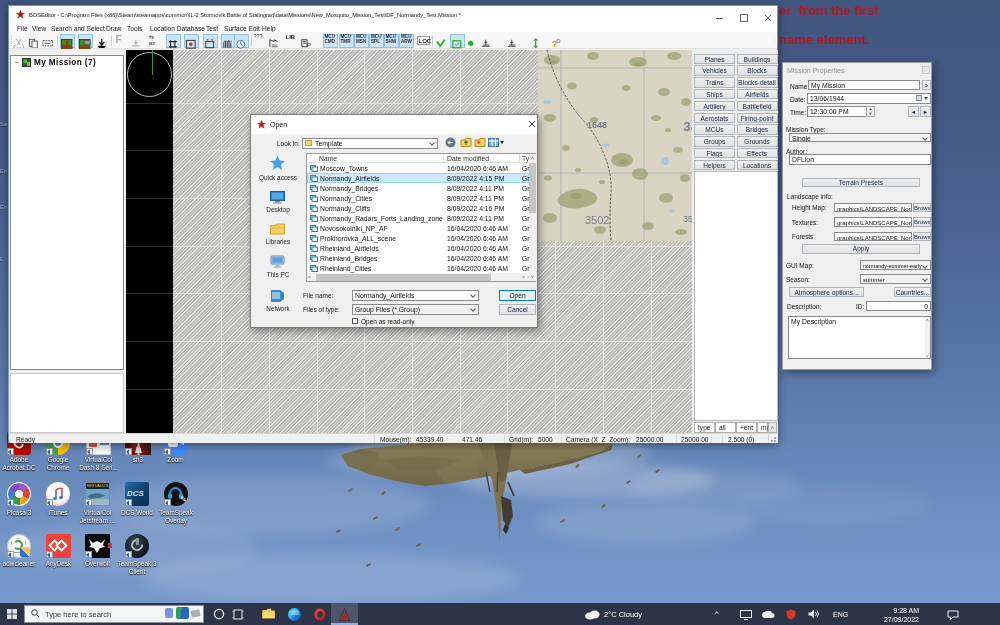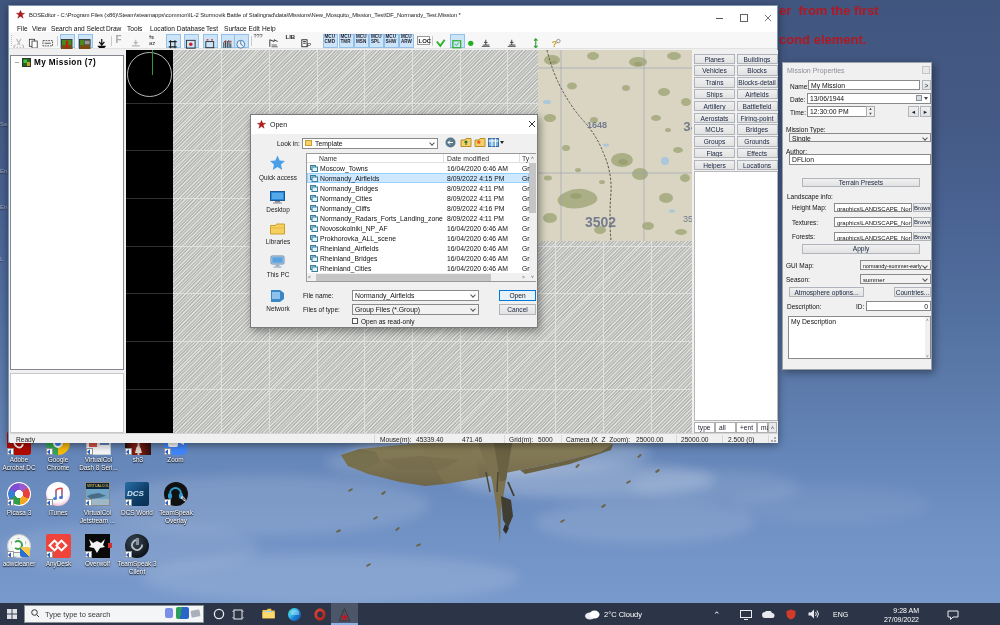--- a/index.html
+++ b/index.html
@@ -59,21 +59,21 @@
 <div class="a" style="left:366px;top:564px;width:5px;height:2px;background:#6b6245;border-radius:1px;transform:rotate(-30deg);"></div>
 <div class="a" style="left:336px;top:530px;width:5px;height:2px;background:#6b6245;border-radius:1px;transform:rotate(-25deg);"></div>
 <div class="a" style="left:575px;top:465px;width:5px;height:2px;background:#6b6245;border-radius:1px;transform:rotate(-45deg);"></div>
 <div class="a" style="left:637px;top:455px;width:5px;height:2px;background:#6b6245;border-radius:1px;transform:rotate(-40deg);"></div>
 <div class="a" style="left:601px;top:505px;width:5px;height:2px;background:#6b6245;border-radius:1px;transform:rotate(-35deg);"></div>
 <div class="a" style="left:626px;top:481px;width:5px;height:2px;background:#6b6245;border-radius:1px;transform:rotate(-30deg);"></div>
 <div class="a" style="left:560px;top:520px;width:5px;height:2px;background:#6b6245;border-radius:1px;transform:rotate(-30deg);"></div>
 <div class="a" style="left:655px;top:470px;width:5px;height:2px;background:#6b6245;border-radius:1px;transform:rotate(-35deg);"></div>
 <div class="a" style="left:348px;top:489px;width:5px;height:2px;background:#6b6245;border-radius:1px;transform:rotate(-30deg);"></div>
 <div class="redtx" style="left:779px;top:2.5px;">er&nbsp; from the first</div>
-<div class="redtx" style="left:779px;top:32px;">cond element.</div>
+<div class="redtx" style="left:779px;top:32px;">name element.</div>
 <div class="a" style="left:0px;top:121px;color:#e8e8ee;font-size:6px;text-shadow:0 1px 1px #000;opacity:.5;">Sa</div>
 <div class="a" style="left:0px;top:168px;color:#e8e8ee;font-size:6px;text-shadow:0 1px 1px #000;opacity:.5;">En</div>
 <div class="a" style="left:0px;top:204px;color:#e8e8ee;font-size:6px;text-shadow:0 1px 1px #000;opacity:.5;">En</div>
 <div class="a" style="left:0px;top:256px;color:#e8e8ee;font-size:6px;text-shadow:0 1px 1px #000;opacity:.5;">L</div>
 <div class="a" style="left:7px;top:431px;width:24px;height:24px;">
       <div style="position:absolute;inset:0;background:#b30b00;border-radius:3px;"></div>
       <div style="position:absolute;left:6px;top:8px;width:11px;height:9px;border:2px solid #fff;border-radius:50%;border-top-color:transparent;transform:rotate(40deg);"></div>
       <div class="sc"></div>
     </div>
 <div class="ic-label" style="left:-4.0px;top:456px;">Adobe<br>Acrobat DC</div>
@@ -403,21 +403,21 @@
 <g stroke="#9aa0b2" stroke-width="0.8" opacity=".8">
 <line x1="23" y1="0" x2="23" y2="191"></line>
               <line x1="106" y1="0" x2="106" y2="191"></line>
 <line x1="0" y1="18" x2="154" y2="18"></line>
               <line x1="0" y1="123" x2="154" y2="123"></line>
 </g>
 <path d="M9,0 q5,20 12,34 q10,20 22,34 q15,16 22,34 q9,20 8,40 q-2,26 0,49" fill="none" stroke="#55554e" stroke-width="1" stroke-dasharray="2.5 1.5"></path>
 </svg>
 <div class="a" style="left:49px;top:70px;font-size:9px;font-weight:bold;color:#6b7389;opacity:.9;">1648</div>
 <div class="a" style="left:145px;top:70px;font-size:13px;font-weight:bold;color:#6b7389;opacity:.9;font-family:Liberation Mono, monospace;">34</div>
-<div class="a" style="left:47px;top:164px;font-size:14px;font-weight:bold;color:#6b7389;opacity:.9;">3502</div>
+<div class="a" style="left:47px;top:164px;font-size:11px;font-weight:normal;color:#6b7389;opacity:.9;">3502</div>
 <div class="a" style="left:145px;top:164px;font-size:9px;font-weight:normal;color:#6b7389;opacity:.9;">35</div>
 </div>
 </div>
 <div class="a" style="left:683px;top:44px;width:86px;height:383px;background:#f0f0f0;">
 <div class="btn" style="left:2px;top:3.5px;width:41px;height:10.5px;line-height:9px;">Planes</div>
 <div class="btn" style="left:44.5px;top:3.5px;width:41px;height:10.5px;line-height:9px;">Buildings</div>
 <div class="btn" style="left:2px;top:15.3px;width:41px;height:10.5px;line-height:9px;">Vehicles</div>
 <div class="btn" style="left:44.5px;top:15.3px;width:41px;height:10.5px;line-height:9px;">Blocks</div>
 <div class="btn" style="left:2px;top:27.1px;width:41px;height:10.5px;line-height:9px;">Trains</div>
 <div class="btn" style="left:44.5px;top:27.1px;width:41px;height:10.5px;line-height:9px;">Blocks-detail</div>
@@ -671,21 +671,21 @@
         <rect x="0" y="0" width="5" height="5" fill="#dfe3e8"></rect>
         <rect x="6" y="0" width="5" height="5" fill="#dfe3e8"></rect>
         <rect x="0" y="6" width="5" height="5" fill="#dfe3e8"></rect>
         <rect x="6" y="6" width="5" height="5" fill="#dfe3e8"></rect>
       </svg>
 <div class="a" style="left:24px;top:1.5px;width:180px;height:18px;background:#f4f5f7;border:1px solid #8a9098;"></div>
 <svg class="a" style="left:31px;top:6px;" width="9" height="9" viewBox="0 0 9 9">
         <circle cx="3.5" cy="3.5" r="2.8" fill="none" stroke="#333" stroke-width="1"></circle>
         <path d="M5.8,5.8 L8,8" stroke="#333" stroke-width="1"></path>
       </svg>
-<div class="a" style="left:45px;top:6.5px;font-size:7.5px;color:#3a3a3a;">Type type to search</div>
+<div class="a" style="left:45px;top:6.5px;font-size:7.5px;color:#3a3a3a;">Type here to search</div>
 <div class="a" style="left:165px;top:5px;width:8px;height:10px;background:#7a8fe8;border-radius:2px;"></div>
 <div class="a" style="left:176px;top:4px;width:13px;height:12px;background:linear-gradient(100deg,#2aa05a 0 40%,#2a66c8 40%);border-radius:2px;"></div>
 <div class="a" style="left:191px;top:7px;width:9px;height:7px;background:#aab0ba;border-radius:1px;transform:rotate(-10deg);"></div>
 <svg class="a" style="left:213px;top:5px;" width="12" height="12" viewBox="0 0 12 12">
         <circle cx="6" cy="6" r="4.6" fill="none" stroke="#e8eaee" stroke-width="1.3"></circle>
       </svg>
 <svg class="a" style="left:232px;top:6px;" width="12" height="11" viewBox="0 0 12 11">
         <rect x="2" y="1" width="8" height="9" fill="none" stroke="#e8eaee"></rect>
         <path d="M0.5,2.5 L1.5,2 M0.5,8.5 L1.5,9 M11.5,2.5 L10.5,2 M11.5,8.5 L10.5,9" stroke="#e8eaee"></path>
       </svg>

